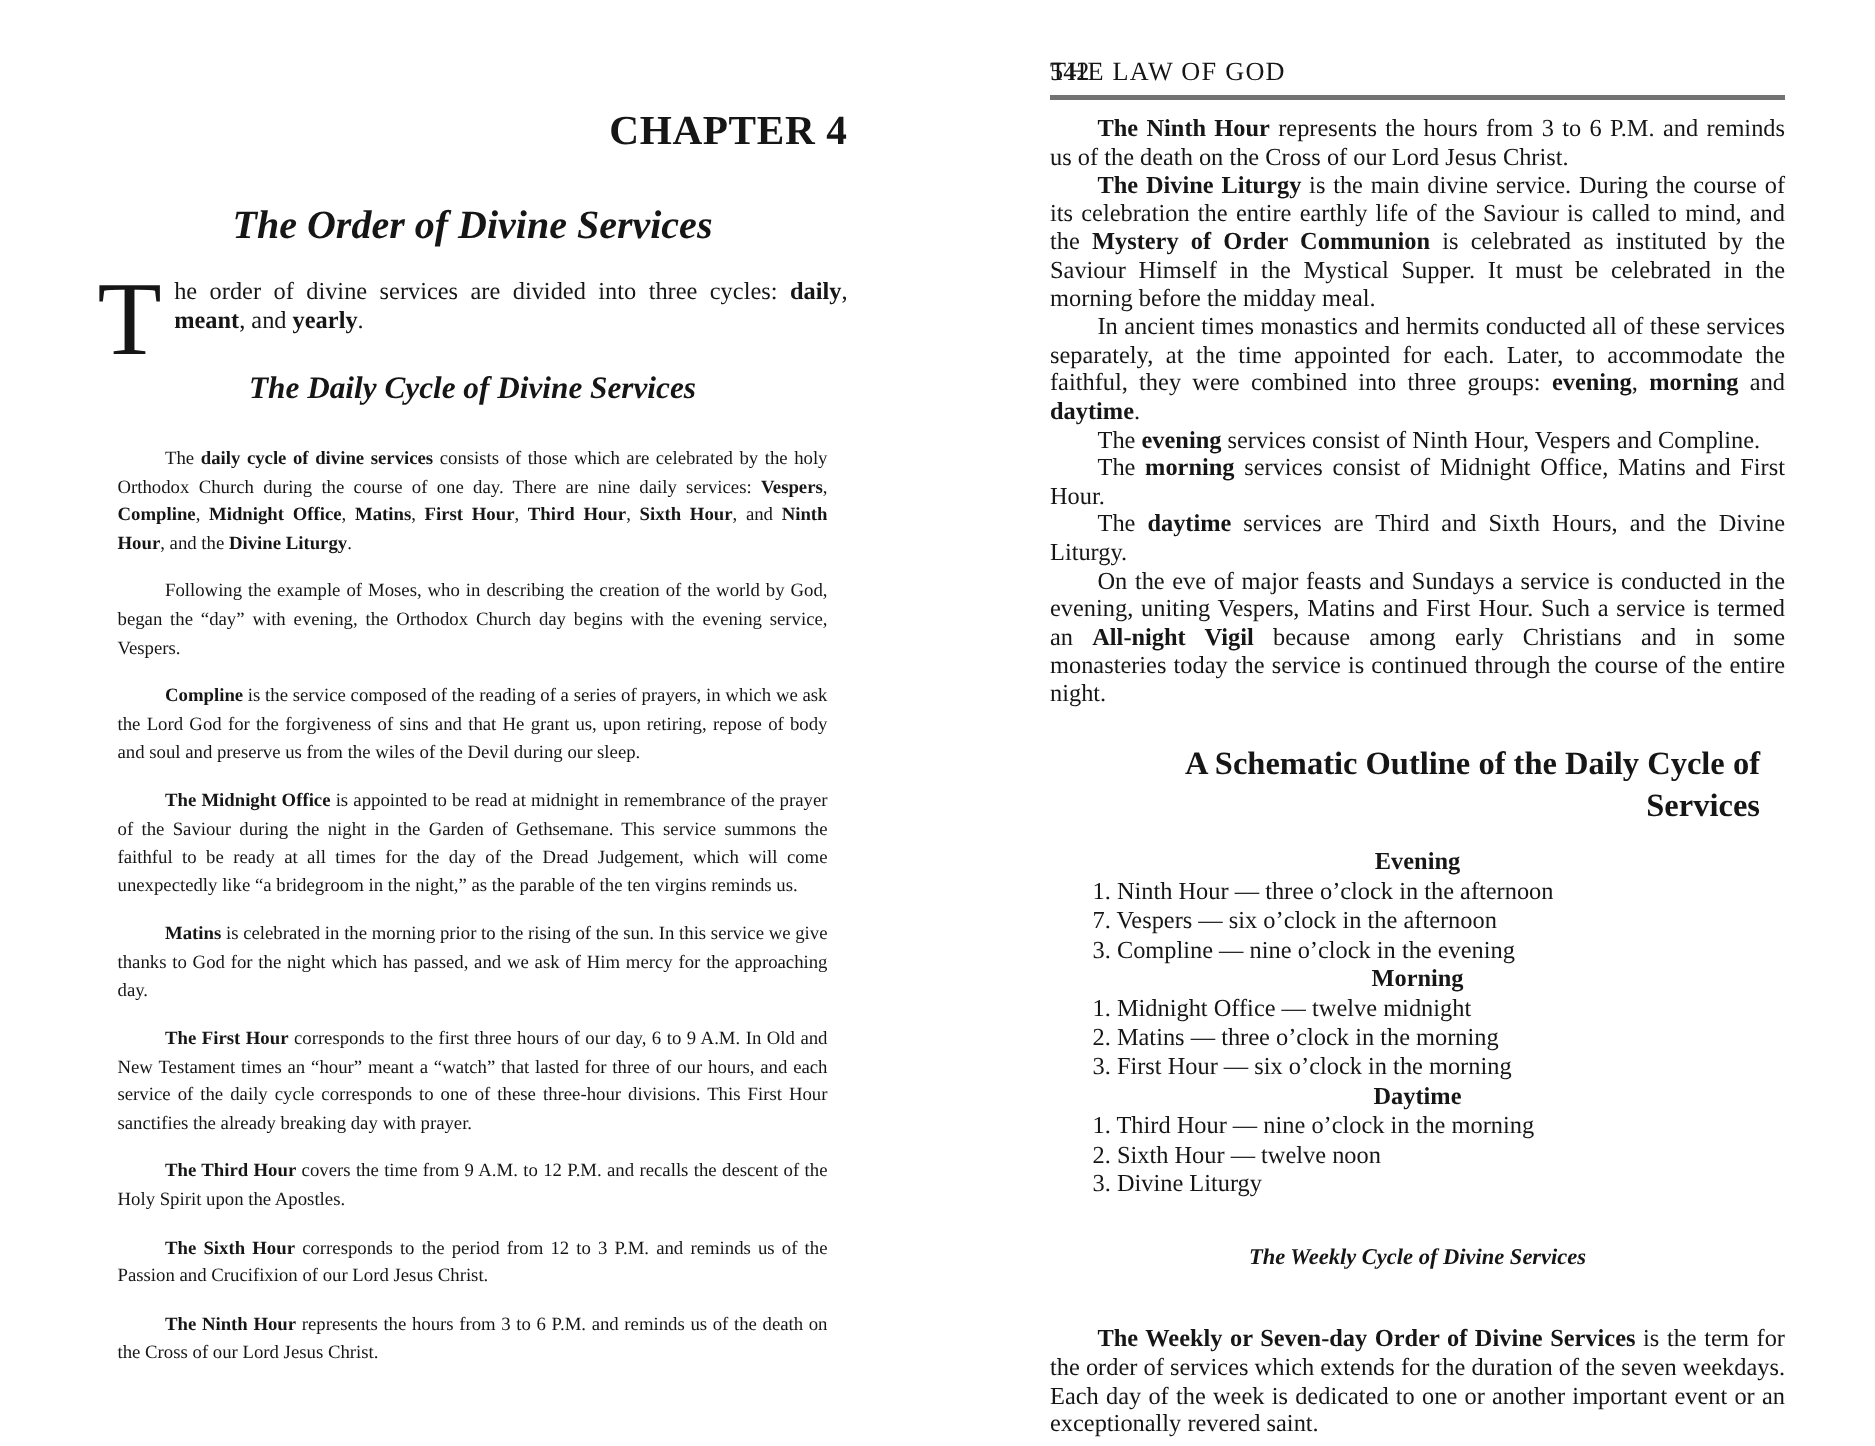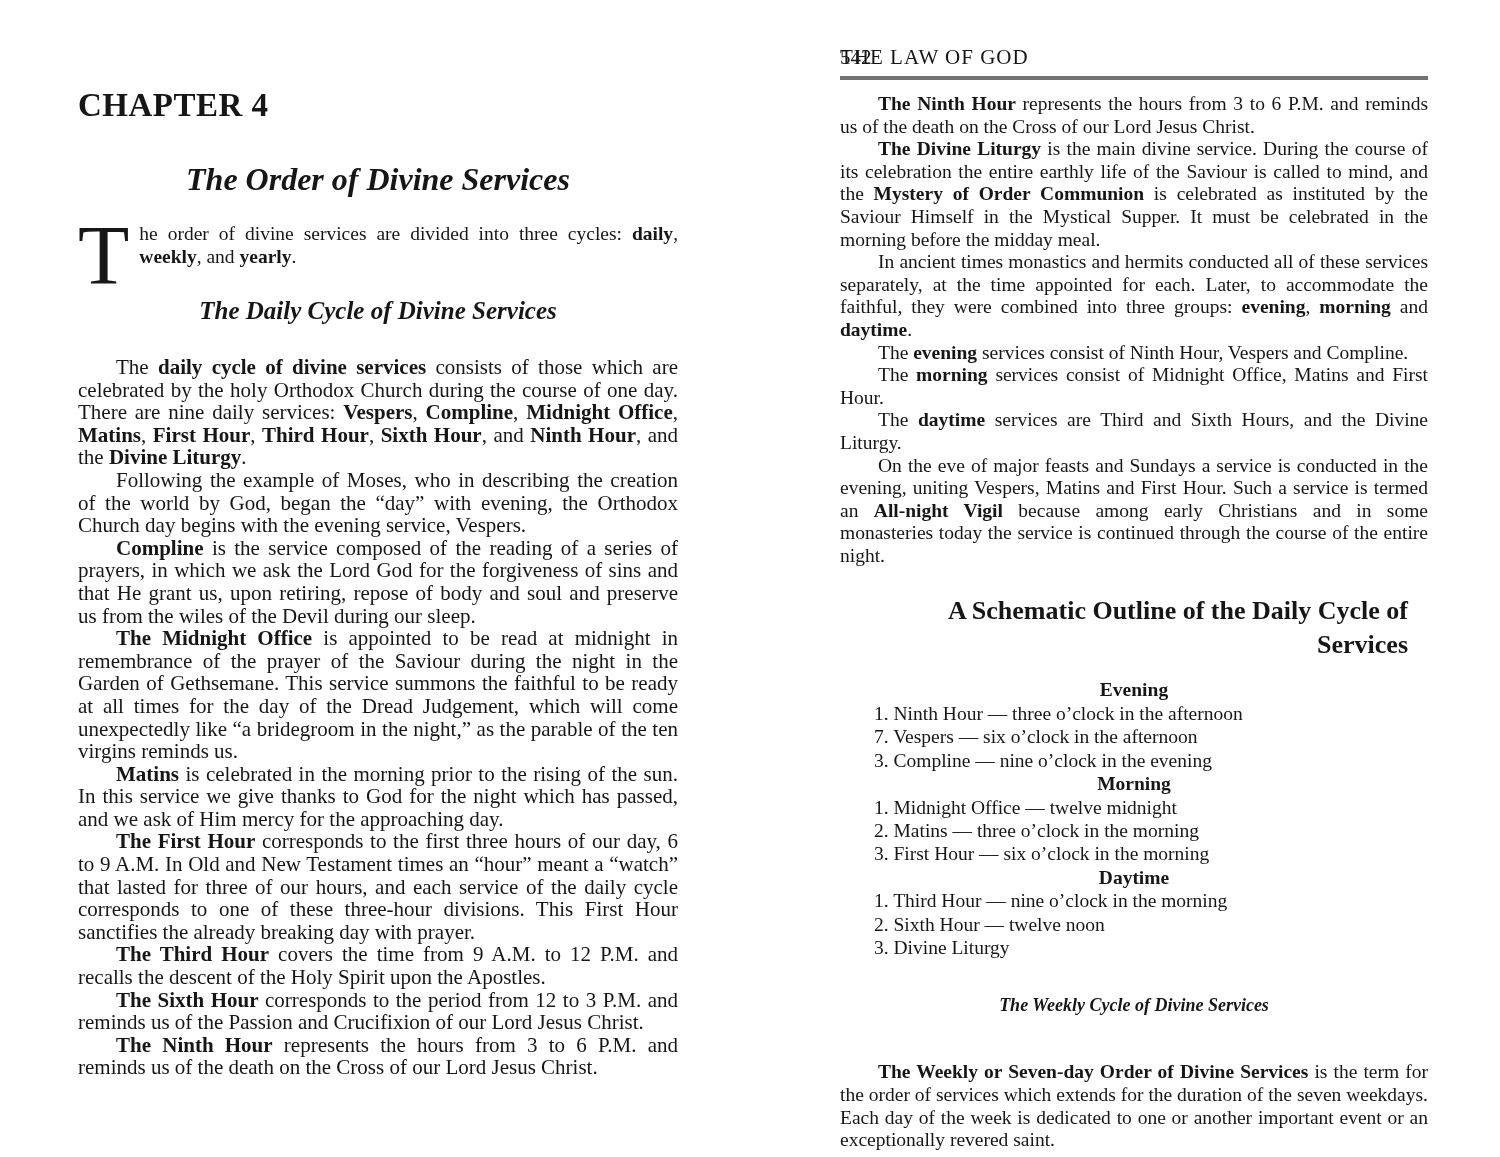--- a/index.html
+++ b/index.html
@@ -10,42 +10,42 @@
     color:#161616;
     overflow:hidden;
   }
   .spread { position:relative; width:1500px; height:1157px; background:#ffffff; }
 
   
   .left-col {
     position:absolute; left:78px; top:86px; width:600px;
   }
   .chapter {
-    text-align:left; font-weight:700; font-size:33px; line-height:38px;
+    text-align:right; font-weight:700; font-size:33px; line-height:38px;
     letter-spacing:0.5px; margin:0;
   }
   .main-title {
     text-align:center; font-style:italic; font-weight:700;
     font-size:32px; line-height:38px; margin:36px 0 0 0;
   }
   .intro {
     margin:24px 0 0 0; font-size:19.5px; line-height:23px; text-align:justify;
   }
   .dropcap {
     float:left; font-size:84px; line-height:60px; padding:4px 10px 0 0;
     font-weight:400;
   }
   .sec-heading {
     text-align:center; font-style:italic; font-weight:700;
     font-size:25px; line-height:30px; margin:28px 0 0 0; clear:both;
   }
   .body-block { margin-top:30px; clear:both; }
   .body-block p {
-    margin:0; text-indent:38px; text-align:justify;
-    font-size:21px; line-height:22.6px;
+    margin:16px; text-indent:38px; text-align:justify;
+    font-size:15px; line-height:22.6px;
   }
 
   
   .right-col {
     position:absolute; left:840px; top:44px; width:588px;
   }
   .page-header {
     position:relative; height:28px;
     border-bottom:4px solid #737373;
     padding-bottom:4px;
@@ -79,21 +79,21 @@
 </style>
 </head>
 <body>
 
 <div class="spread">
 
   <div class="left-col">
     <h1 class="chapter">CHAPTER 4</h1>
     <h2 class="main-title">The Order of  Divine Services</h2>
 
-    <p class="intro"><span class="dropcap">T</span><span>he order of  divine services are divided into three cycles: <b>daily</b>, <b>weekly</b>, and <b>yearly</b>.</span></p>
+    <p class="intro"><span class="dropcap">T</span><span>he order of  divine services are divided into three cycles: <b>daily</b>, <b>meant</b>, and <b>yearly</b>.</span></p>
 
     <h3 class="sec-heading">The Daily Cycle of Divine Services</h3>
 
     <div class="body-block">
       <p>The <b>daily cycle of divine services</b> consists of those which are celebrated by the holy Orthodox Church during the course of one day. There are nine daily services: <b>Vespers</b>, <b>Compline</b>, <b>Midnight Office</b>, <b>Matins</b>, <b>First Hour</b>, <b>Third Hour</b>, <b>Sixth Hour</b>, and <b>Ninth Hour</b>, and the <b>Divine Liturgy</b>.</p>
       <p>Following the example of Moses, who in describing the creation of the world by God, began the “day” with evening, the Orthodox Church day begins with the evening service, Vespers.</p>
       <p><b>Compline</b> is the service composed of the reading of a series of prayers, in which we ask the Lord God for the forgiveness of sins and that He grant us, upon retiring, repose of body and soul and preserve us from the wiles of the Devil during our sleep.</p>
       <p><b>The Midnight Office</b> is appointed to be read at midnight in remembrance of the prayer of the Saviour during the night in the Garden of Gethsemane. This service summons the faithful to be ready at all times for the day of the Dread Judgement, which will come unexpectedly like “a bridegroom in the night,” as the parable of the ten virgins reminds us.</p>
       <p><b>Matins</b> is celebrated in the morning prior to the rising of the sun. In this service we give thanks to God for the night which has passed, and we ask of Him mercy for the approaching day.</p>
       <p><b>The First Hour</b> corresponds to the first three hours of our day, 6 to 9 A.M. In Old and New Testament times an “hour” meant a “watch” that lasted for three of our hours, and each service of the daily cycle corresponds to one of these three-hour divisions. This First Hour sanctifies the already breaking day with prayer.</p>

